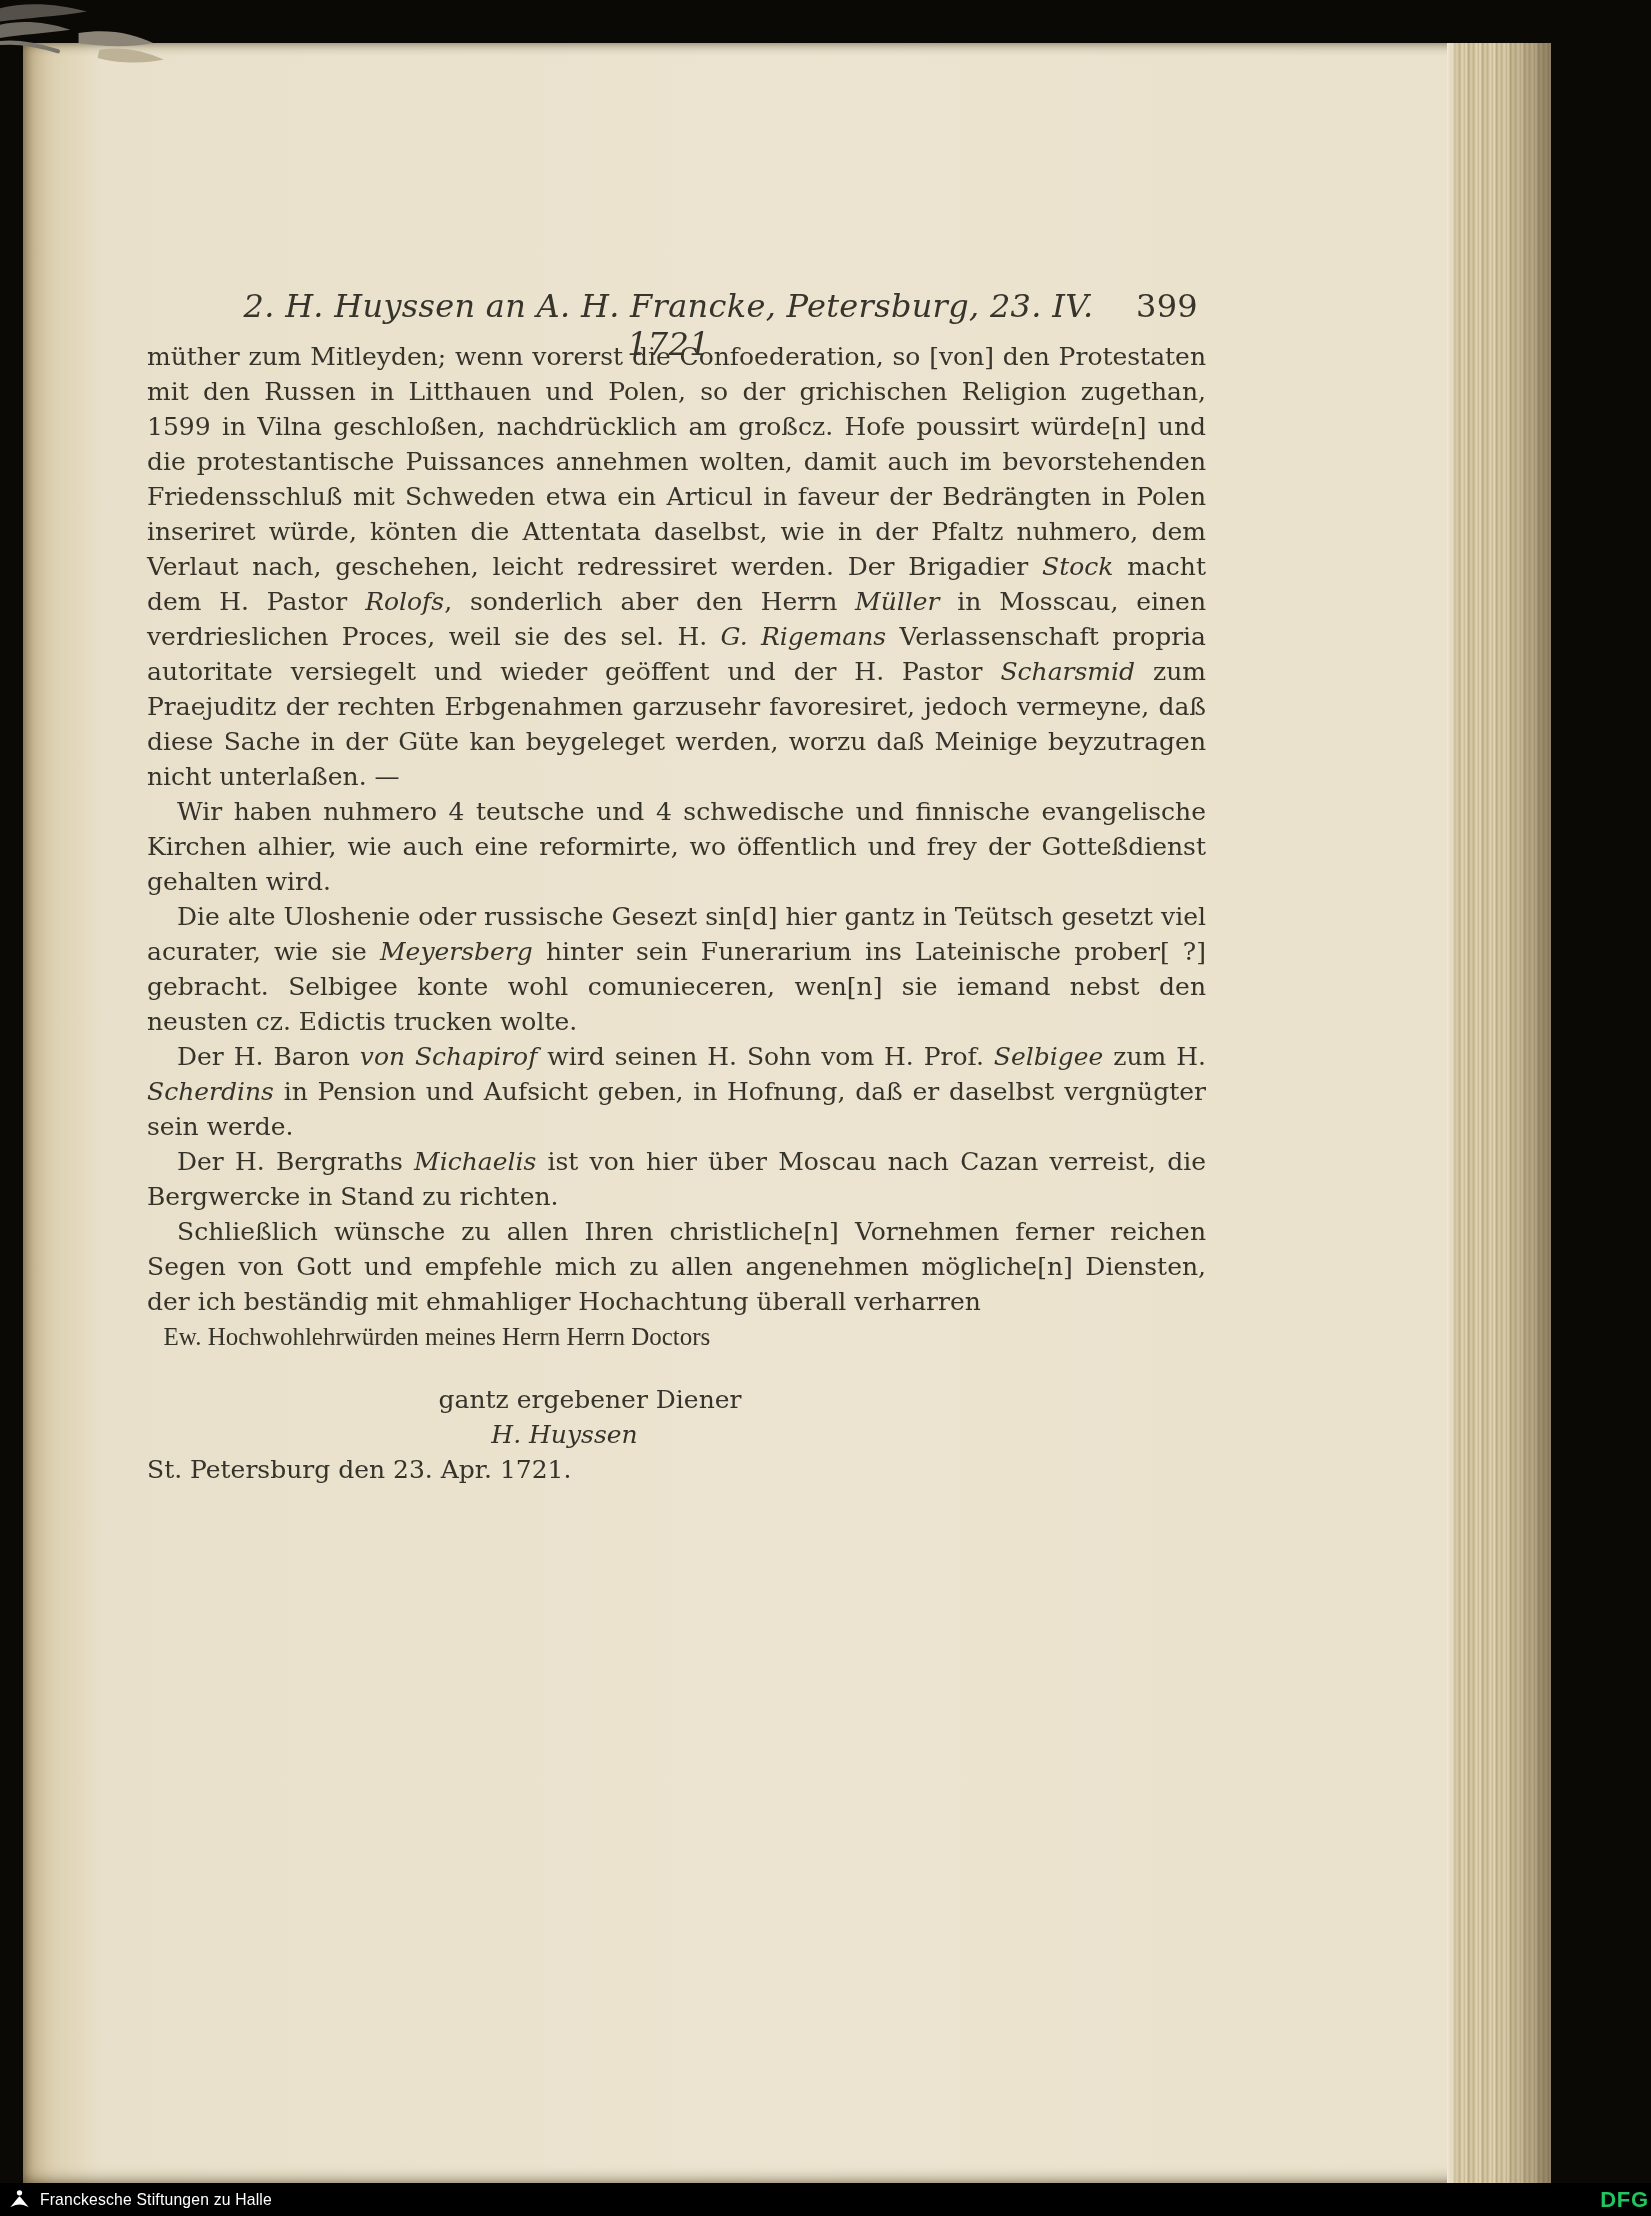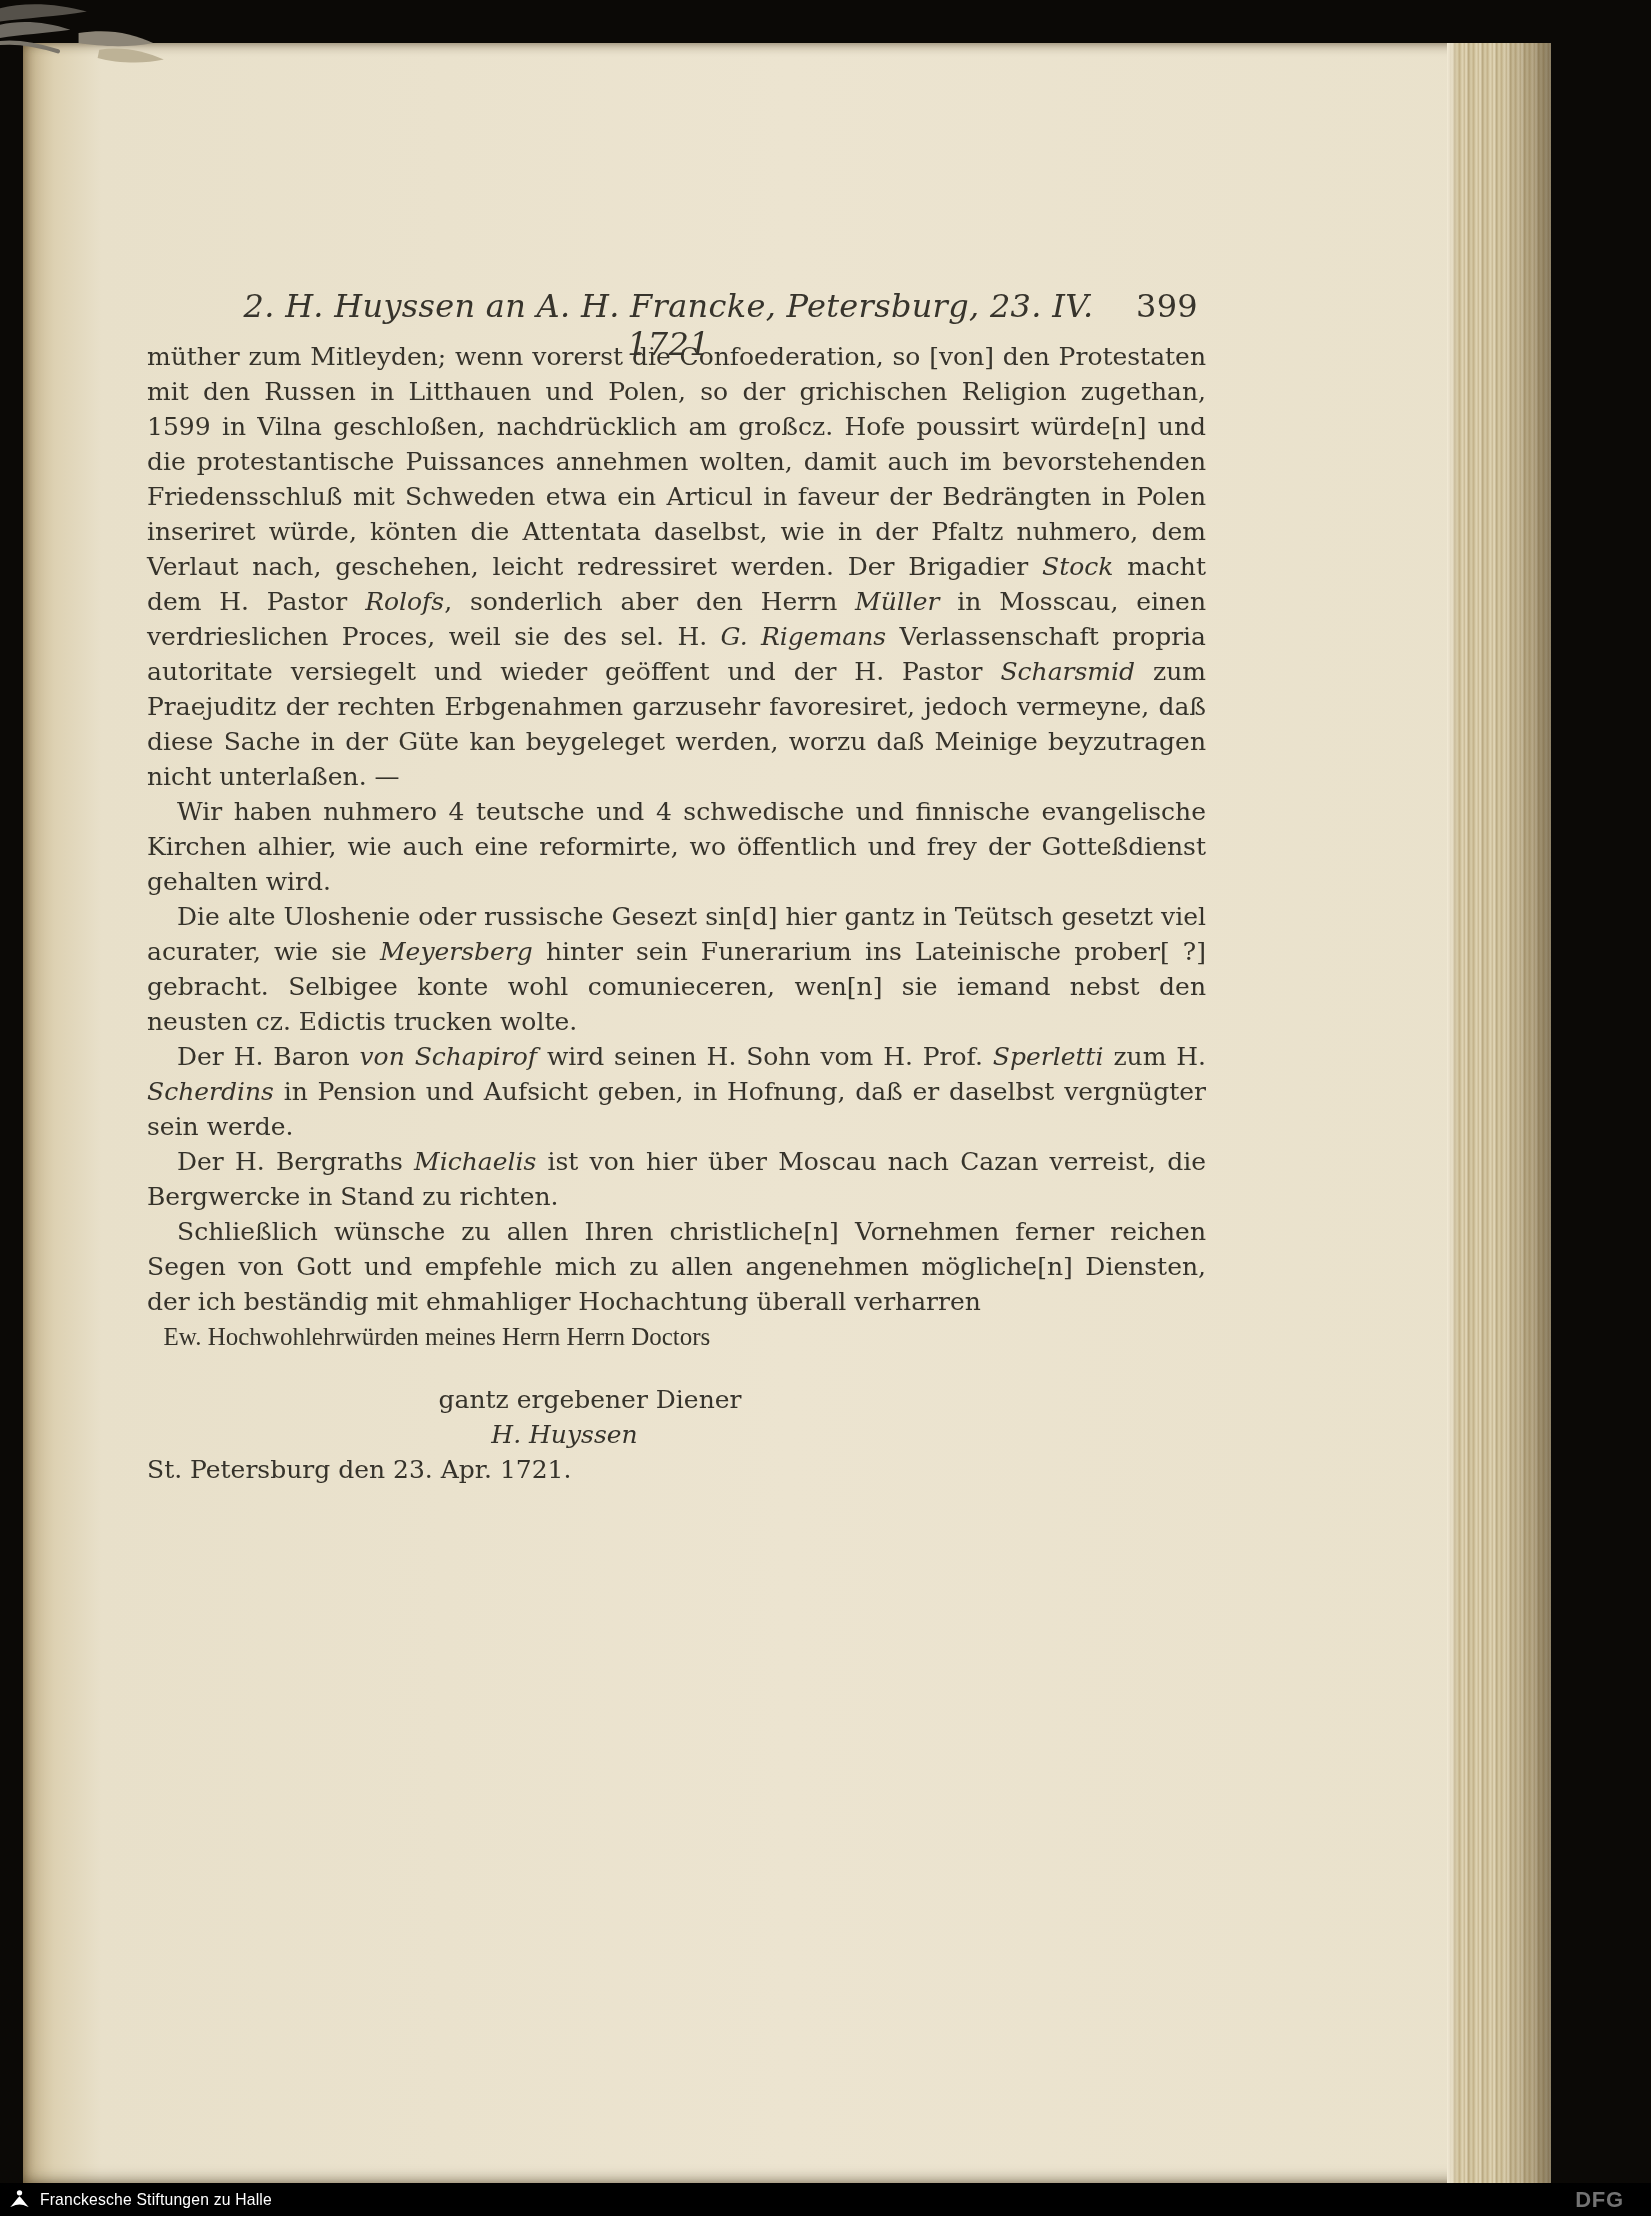--- a/index.html
+++ b/index.html
@@ -66,22 +66,22 @@
   .footer-bar {
     position: absolute; left: 0; bottom: 0; width: 1652px; height: 33px;
     background: #000;
     display: flex; align-items: center;
     font-family: "Liberation Sans", sans-serif;
     z-index: 4;
   }
   .footer-left { display: flex; align-items: center; gap: 8.3px; padding-left: 6.6px; }
   .footer-label { color: #ffffff; font-size: 15.7px; letter-spacing: 0.2px; }
   .footer-right {
-    margin-left: auto; padding-right: 28px;
-    color: #737373; font-weight: bold; font-size: 22px; letter-spacing: 0.8px;
+    margin-left: auto; padding-right: 3px;
+    color: #22c55e; font-weight: bold; font-size: 22px; letter-spacing: 0.8px;
   }
 </style>
 </head>
 <body>
 
 <div class="stage">
 
   <svg class="threads" width="182" height="91" viewBox="0 0 220 110">
     <path d="M0,10 C30,2 70,4 105,14 C70,20 30,22 0,26 Z" fill="#55514a"></path>
     <path d="M0,30 C25,24 55,26 85,36 C55,40 25,42 0,46 Z" fill="#6e6a62"></path>
@@ -97,21 +97,21 @@
     <div class="header-row">
       <div class="header-spacer"></div>
       <div class="header-title">2. H. Huyssen an A. H. Francke, Petersburg, 23. IV. 1721</div>
       <div class="header-pagenum">399</div>
     </div>
 
     <div class="text-body">
       <p class="para"><span>müther zum Mitleyden; wenn vorerst die Confoederation, so [von] den Protestaten mit den Russen in Litthauen und Polen, so der grichischen Religion zugethan, 1599 in Vilna geschloßen, nachdrücklich am großcz. Hofe poussirt würde[n] und die protestantische Puissances annehmen wolten, damit auch im bevorstehenden Friedensschluß mit Schweden etwa ein Articul in faveur der Bedrängten in Polen inseriret würde, könten die Attentata daselbst, wie in der Pfaltz nuhmero, dem Verlaut nach, geschehen, leicht redressiret werden. Der Brigadier </span><em>Stock</em><span> macht dem H. Pastor </span><em>Rolofs</em><span>, sonderlich aber den Herrn </span><em>Müller</em><span> in Mosscau, einen verdrieslichen Proces, weil sie des sel. H. </span><em>G. Rigemans</em><span> Verlassenschaft propria autoritate versiegelt und wieder geöffent und der H. Pastor </span><em>Scharsmid</em><span> zum Praejuditz der rechten Erbgenahmen garzusehr favoresiret, jedoch vermeyne, daß diese Sache in der Güte kan beygeleget werden, worzu daß Meinige beyzutragen nicht unterlaßen. —</span></p>
       <p class="para indent"><span>Wir haben nuhmero 4 teutsche und 4 schwedische und finnische evangelische Kirchen alhier, wie auch eine reformirte, wo öffentlich und frey der Gotteßdienst gehalten wird.</span></p>
       <p class="para indent"><span>Die alte Uloshenie oder russische Gesezt sin[d] hier gantz in Teütsch gesetzt viel acurater, wie sie </span><em>Meyersberg</em><span> hinter sein Funerarium ins Lateinische prober[ ?] gebracht. Selbigee konte wohl comunieceren, wen[n] sie iemand nebst den neusten cz. Edictis trucken wolte.</span></p>
-      <p class="para indent"><span>Der H. Baron </span><em>von Schapirof</em><span> wird seinen H. Sohn vom H. Prof. </span><em>Sperletti</em><span> zum H. </span><em>Scherdins</em><span> in Pension und Aufsicht geben, in Hofnung, daß er daselbst vergnügter sein werde.</span></p>
+      <p class="para indent"><span>Der H. Baron </span><em>von Schapirof</em><span> wird seinen H. Sohn vom H. Prof. </span><em>Selbigee</em><span> zum H. </span><em>Scherdins</em><span> in Pension und Aufsicht geben, in Hofnung, daß er daselbst vergnügter sein werde.</span></p>
       <p class="para indent"><span>Der H. Bergraths </span><em>Michaelis</em><span> ist von hier über Moscau nach Cazan verreist, die Bergwercke in Stand zu richten.</span></p>
       <p class="para indent"><span>Schließlich wünsche zu allen Ihren christliche[n] Vornehmen ferner reichen Segen von Gott und empfehle mich zu allen angenehmen mögliche[n] Diensten, der ich beständig mit ehmahliger Hochachtung überall verharren</span></p>
 
       <p class="salutation">Ew. Hochwohlehrwürden meines Herrn Herrn Doctors</p>
 
       <div class="valediction-block">
         <div class="valediction-line">gantz ergebener Diener</div>
         <div class="signature-line">H. Huyssen</div>
       </div>
 

